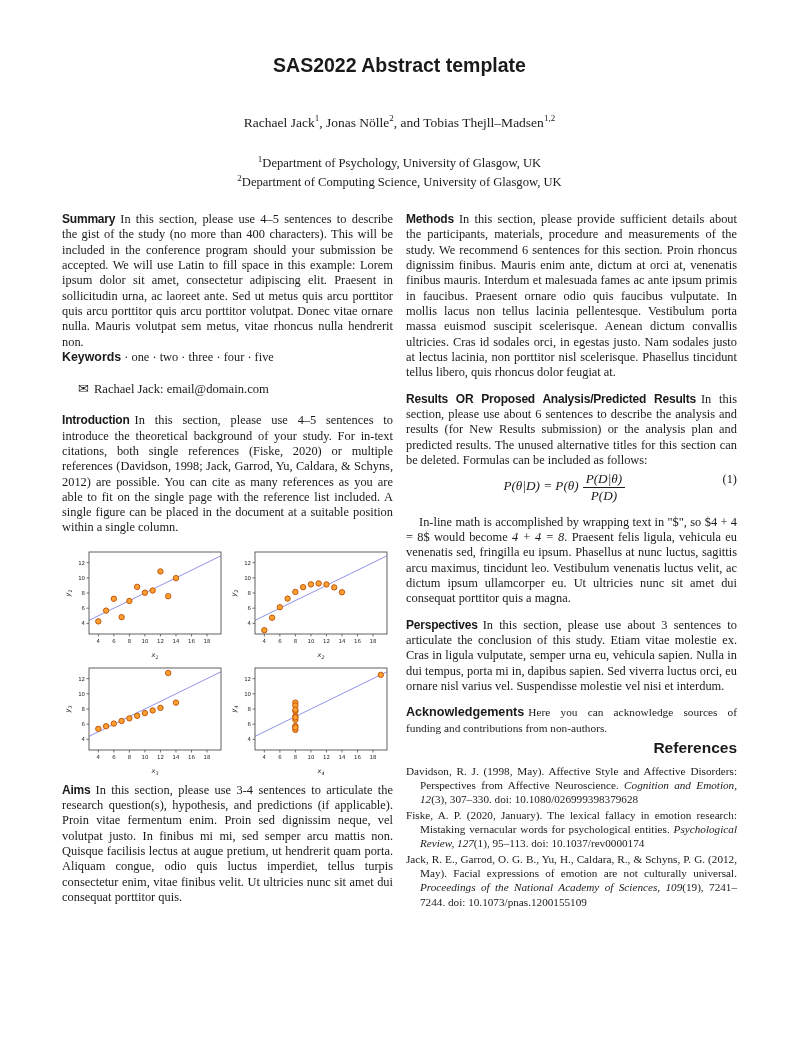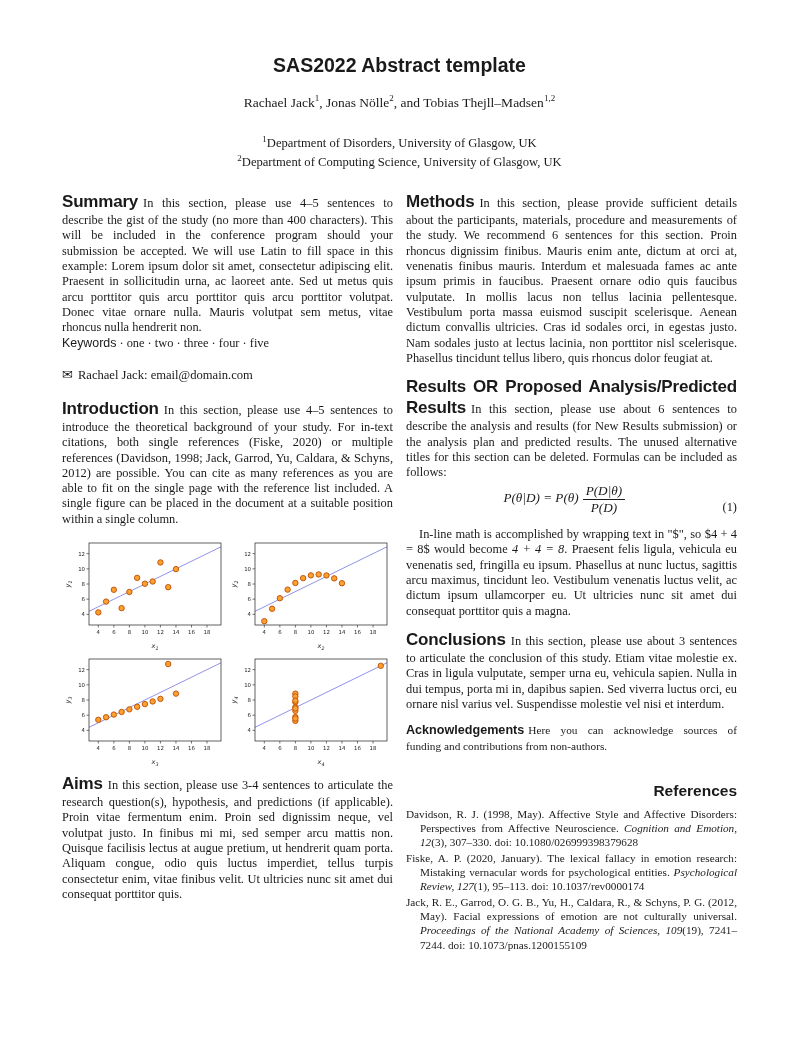--- a/index.html
+++ b/index.html
@@ -5,61 +5,61 @@
   * { margin:0; padding:0; box-sizing:border-box; }
   html,body { background:#e8e8e8; }
   .page {
     width:794px; height:1059px; margin:0 auto; background:#ffffff;
     padding:50px 57px 30px 62px; overflow:hidden;
     font-family:"Liberation Serif", serif; color:#1a1a1a;
   }
   .doc-header { text-align:center; }
   .title {
     font-family:"Liberation Sans", sans-serif; font-weight:bold;
-    font-size:19.5px; margin:4px 0 16px;
+    font-size:19.5px; margin:4px 0 36px;
   }
   .authors { font-size:13.5px; margin-bottom:22px; }
   .authors sup, .affil sup { font-size:9px; }
   .affiliations { font-size:12.6px; line-height:1.4; margin-bottom:20px; }
   .columns { display:flex; gap:13px; }
   .col { width:331px; }
   .par {
     font-size:12.4px; line-height:1.235; text-align:justify;
     margin-bottom:11px;
   }
   .sec-head {
     font-family:"Liberation Sans", sans-serif; font-weight:bold;
-    font-size:17px; margin-right:5px; letter-spacing:-0.2px;
+    font-size:12px; margin-right:5px; letter-spacing:-0.2px;
   }
   .kw-head {
-    font-family:"Liberation Sans", sans-serif; font-weight:normal;
+    font-family:"Liberation Sans", sans-serif; font-weight:bold;
     font-size:12.4px; margin-right:3px;
   }
   .block-tight { margin-bottom:0; }
   .kw-line { font-size:12.4px; line-height:1.235; }
-  .contact { font-size:12.6px; margin:16px 0 16px; }
+  .contact { font-size:12.6px; margin:16px 16px 16px; }
   .mail-icon { font-size:13px; margin-right:5px; }
   .figure-grid {
     display:grid; grid-template-columns:165px 165px; justify-content:space-between;
     margin:2px 0 4px;
   }
   .figure-caption {
     font-family:"Liberation Sans", sans-serif; font-weight:bold;
     font-size:11.8px; line-height:1.3; text-align:justify; margin:4px 0 16px;
   }
   .equation-row {
-    display:flex; align-items:flex-end; margin:4px 0 12px; font-size:13.2px;
+    display:flex; align-items:flex-start; margin:4px 0 12px; font-size:13.2px;
   }
   .eq-body { flex:1; text-align:center; font-style:italic; }
   .frac { display:inline-block; vertical-align:middle; text-align:center; line-height:1.05; margin-left:4px; }
   .frac .num { display:block; border-bottom:1px solid #1a1a1a; padding:0 3px 1px; }
   .frac .den { display:block; padding-top:1px; }
   .eq-number { font-style:normal; font-size:12.4px; }
   .indent { text-indent:13px; }
-  .ack-par { font-size:11.3px; line-height:1.27; text-align:justify; margin-bottom:28px; }
+  .ack-par { font-size:11.3px; line-height:1.27; text-align:justify; margin-bottom:3px; }
   .ack-head {
     font-family:"Liberation Sans", sans-serif; font-weight:bold;
     font-size:12.6px; margin-right:4px;
   }
   .refs-heading {
     font-family:"Liberation Sans", sans-serif; font-weight:bold;
     font-size:15.5px; margin:2px 0 7px;text-align:right;
   }
   .ref {
     font-size:11.2px; line-height:1.28; text-align:justify;
@@ -69,21 +69,21 @@
 </style>
 </head>
 <body>
 
 <div class="page">
 
   <div class="doc-header">
     <div class="title">SAS2022 Abstract template</div>
     <div class="authors"><span>Rachael Jack</span><sup>1</sup><span>, Jonas Nölle</span><sup>2</sup><span>, and Tobias Thejll–Madsen</span><sup>1,2</sup></div>
     <div class="affiliations">
-      <div class="affil"><sup>1</sup><span>Department of Disorders, University of Glasgow, UK</span></div>
+      <div class="affil"><sup>1</sup><span>Department of Psychology, University of Glasgow, UK</span></div>
       <div class="affil"><sup>2</sup><span>Department of Computing Science, University of Glasgow, UK</span></div>
     </div>
   </div>
 
   <div class="columns">
 
     <div class="col">
       <p class="par block-tight">
         <span class="sec-head">Summary</span><span>In this section, please use 4–5 sentences to describe the gist of the study (no more than 400 characters). This will be included in the conference program should your submission be accepted. We will use Latin to fill space in this example: Lorem ipsum dolor sit amet, consectetur adipiscing elit. Praesent in sollicitudin urna, ac laoreet ante. Sed ut metus quis arcu porttitor quis arcu porttitor quis arcu porttitor volutpat. Donec vitae ornare nulla. Mauris volutpat sem metus, vitae rhoncus nulla hendrerit non.</span>
       </p>
@@ -285,21 +285,21 @@
       <div class="equation-row">
         <div class="eq-body">
           <span>P(θ|D) = P(θ)</span><span class="frac"><span class="num">P(D|θ)</span><span class="den">P(D)</span></span>
         </div>
         <div class="eq-number">(1)</div>
       </div>
       <p class="par indent">
         <span>In-line math is accomplished by wrapping text in "$", so $4 + 4 = 8$ would become </span><span class="it" style="font-style:italic">4 + 4 = 8</span><span>. Praesent felis ligula, vehicula eu venenatis sed, fringilla eu ipsum. Phasellus at nunc luctus, sagittis arcu maximus, tincidunt leo. Vestibulum venenatis luctus velit, ac dictum ipsum ullamcorper eu. Ut ultricies nunc sit amet dui consequat porttitor quis a magna.</span>
       </p>
       <p class="par">
-        <span class="sec-head">Conclusions</span><span>In this section, please use about 3 sentences to articulate the conclusion of this study. Etiam vitae molestie ex. Cras in ligula vulputate, semper urna eu, vehicula sapien. Nulla in dui tempus, porta mi in, dapibus sapien. Sed viverra luctus orci, eu ornare nisl varius vel. Suspendisse molestie vel nisi et interdum.</span>
+        <span class="sec-head">Perspectives</span><span>In this section, please use about 3 sentences to articulate the conclusion of this study. Etiam vitae molestie ex. Cras in ligula vulputate, semper urna eu, vehicula sapien. Nulla in dui tempus, porta mi in, dapibus sapien. Sed viverra luctus orci, eu ornare nisl varius vel. Suspendisse molestie vel nisi et interdum.</span>
       </p>
       <p class="ack-par">
         <span class="ack-head">Acknowledgements</span><span>Here you can acknowledge sources of funding and contributions from non-authors.</span>
       </p>
       <div class="refs-heading">References</div>
       <div>
         <div class="ref"><span>Davidson, R. J. (1998, May). Affective Style and Affective Disorders: Perspectives from Affective Neuroscience. </span><span class="it">Cognition and Emotion, 12</span><span>(3), 307–330. doi: 10.1080/026999398379628</span></div>
         <div class="ref"><span>Fiske, A. P. (2020, January). The lexical fallacy in emotion research: Mistaking vernacular words for psychological entities. </span><span class="it">Psychological Review, 127</span><span>(1), 95–113. doi: 10.1037/rev0000174</span></div>
         <div class="ref"><span>Jack, R. E., Garrod, O. G. B., Yu, H., Caldara, R., &amp; Schyns, P. G. (2012, May). Facial expressions of emotion are not culturally universal. </span><span class="it">Proceedings of the National Academy of Sciences, 109</span><span>(19), 7241–7244. doi: 10.1073/pnas.1200155109</span></div>
       </div>

